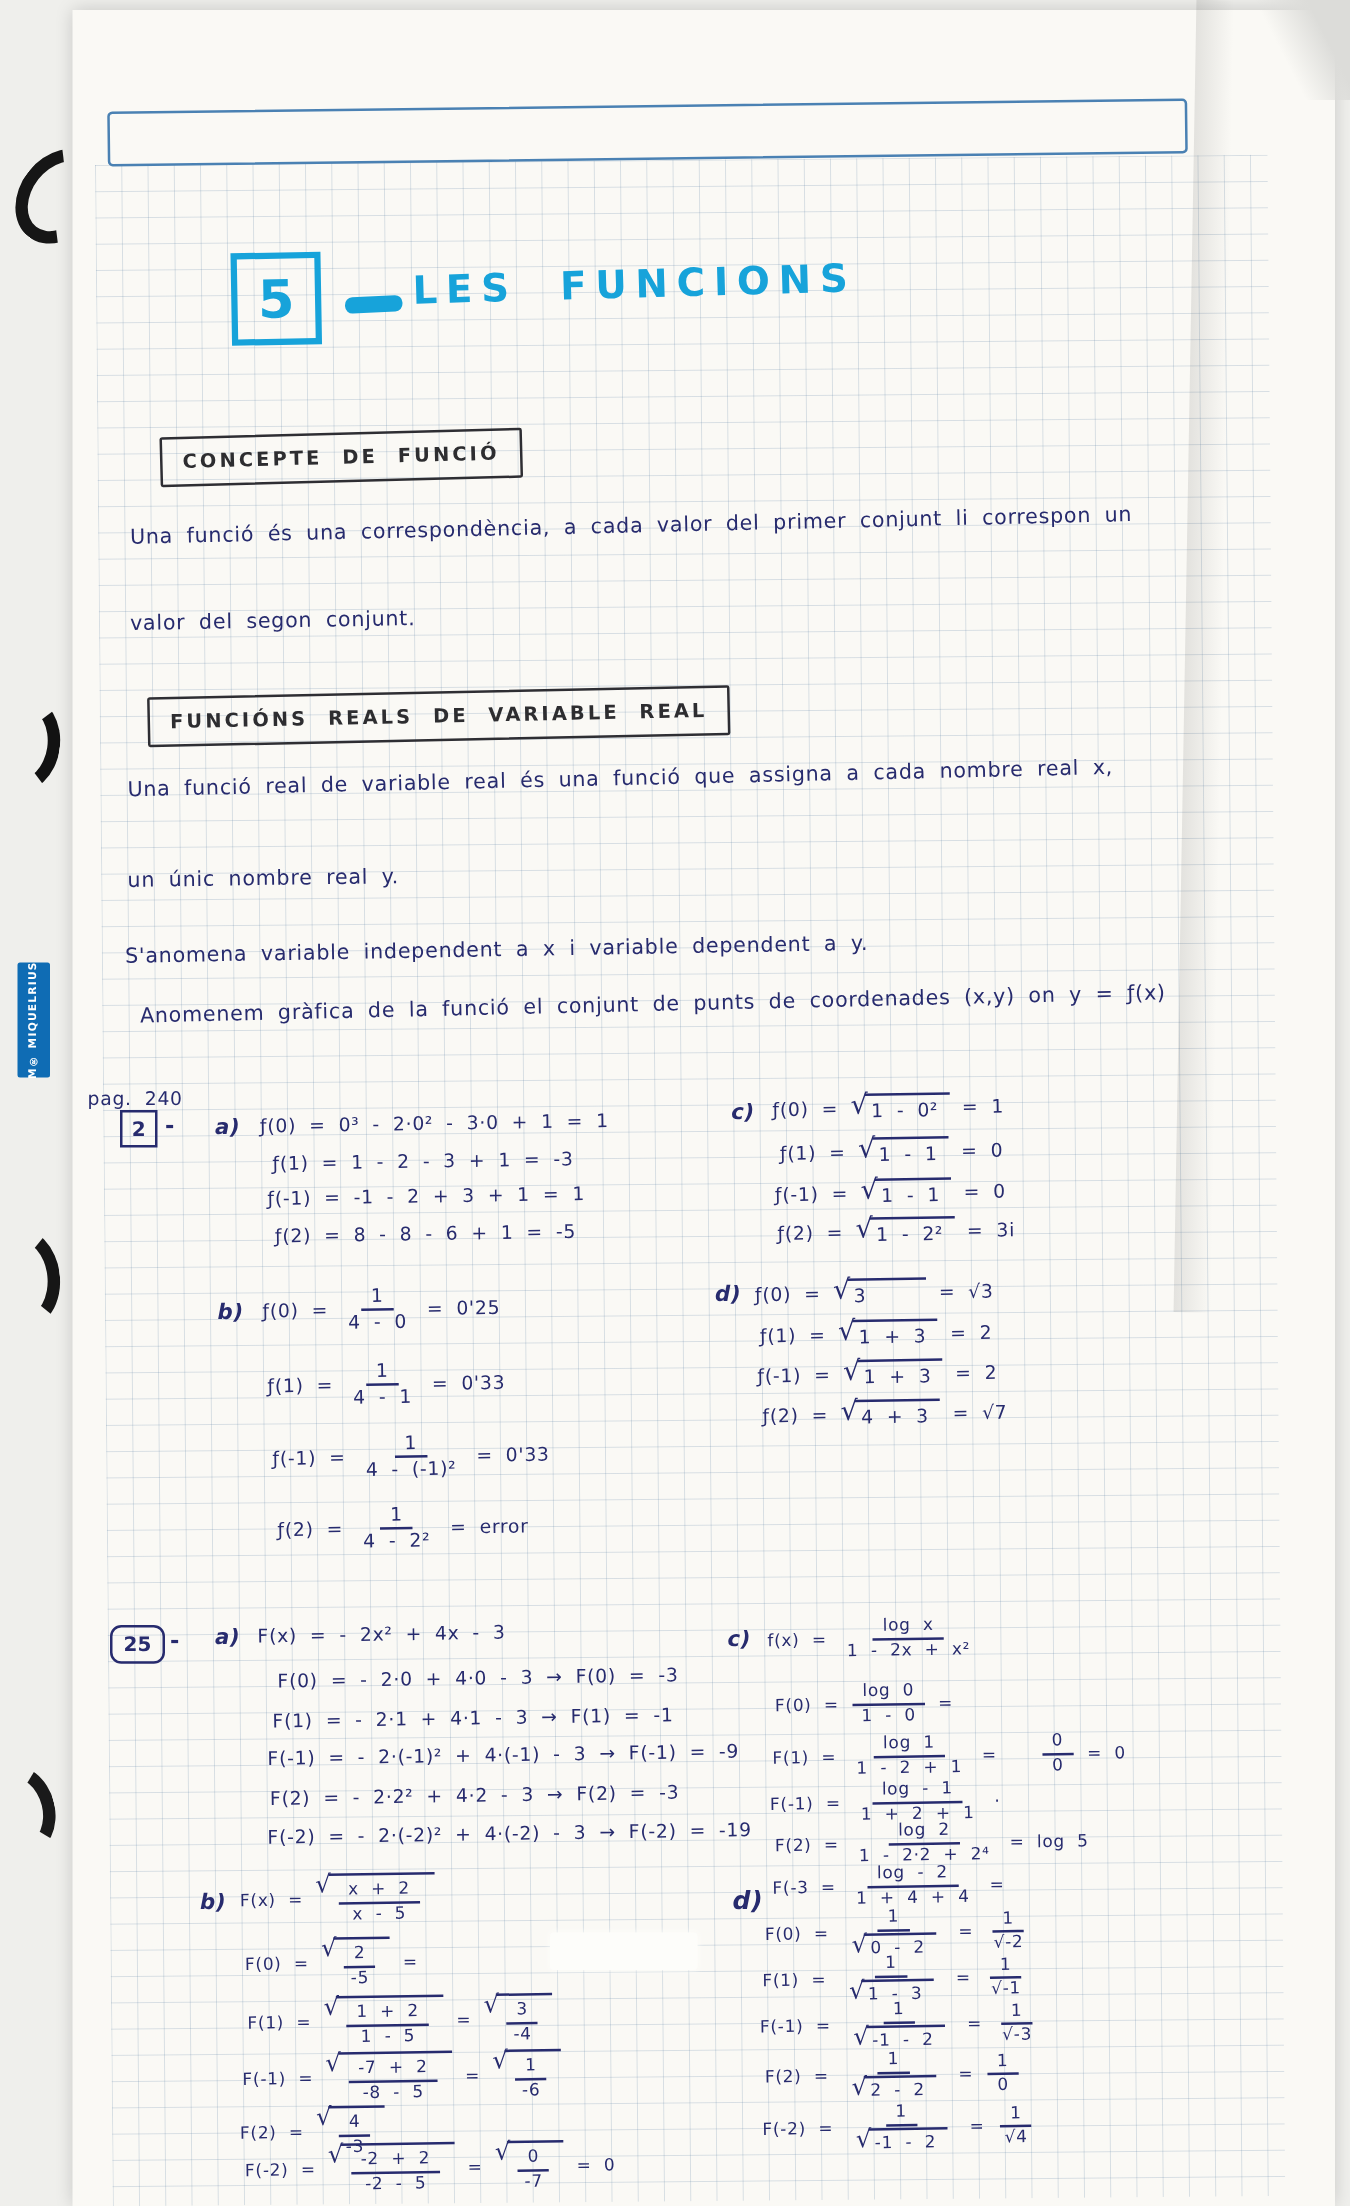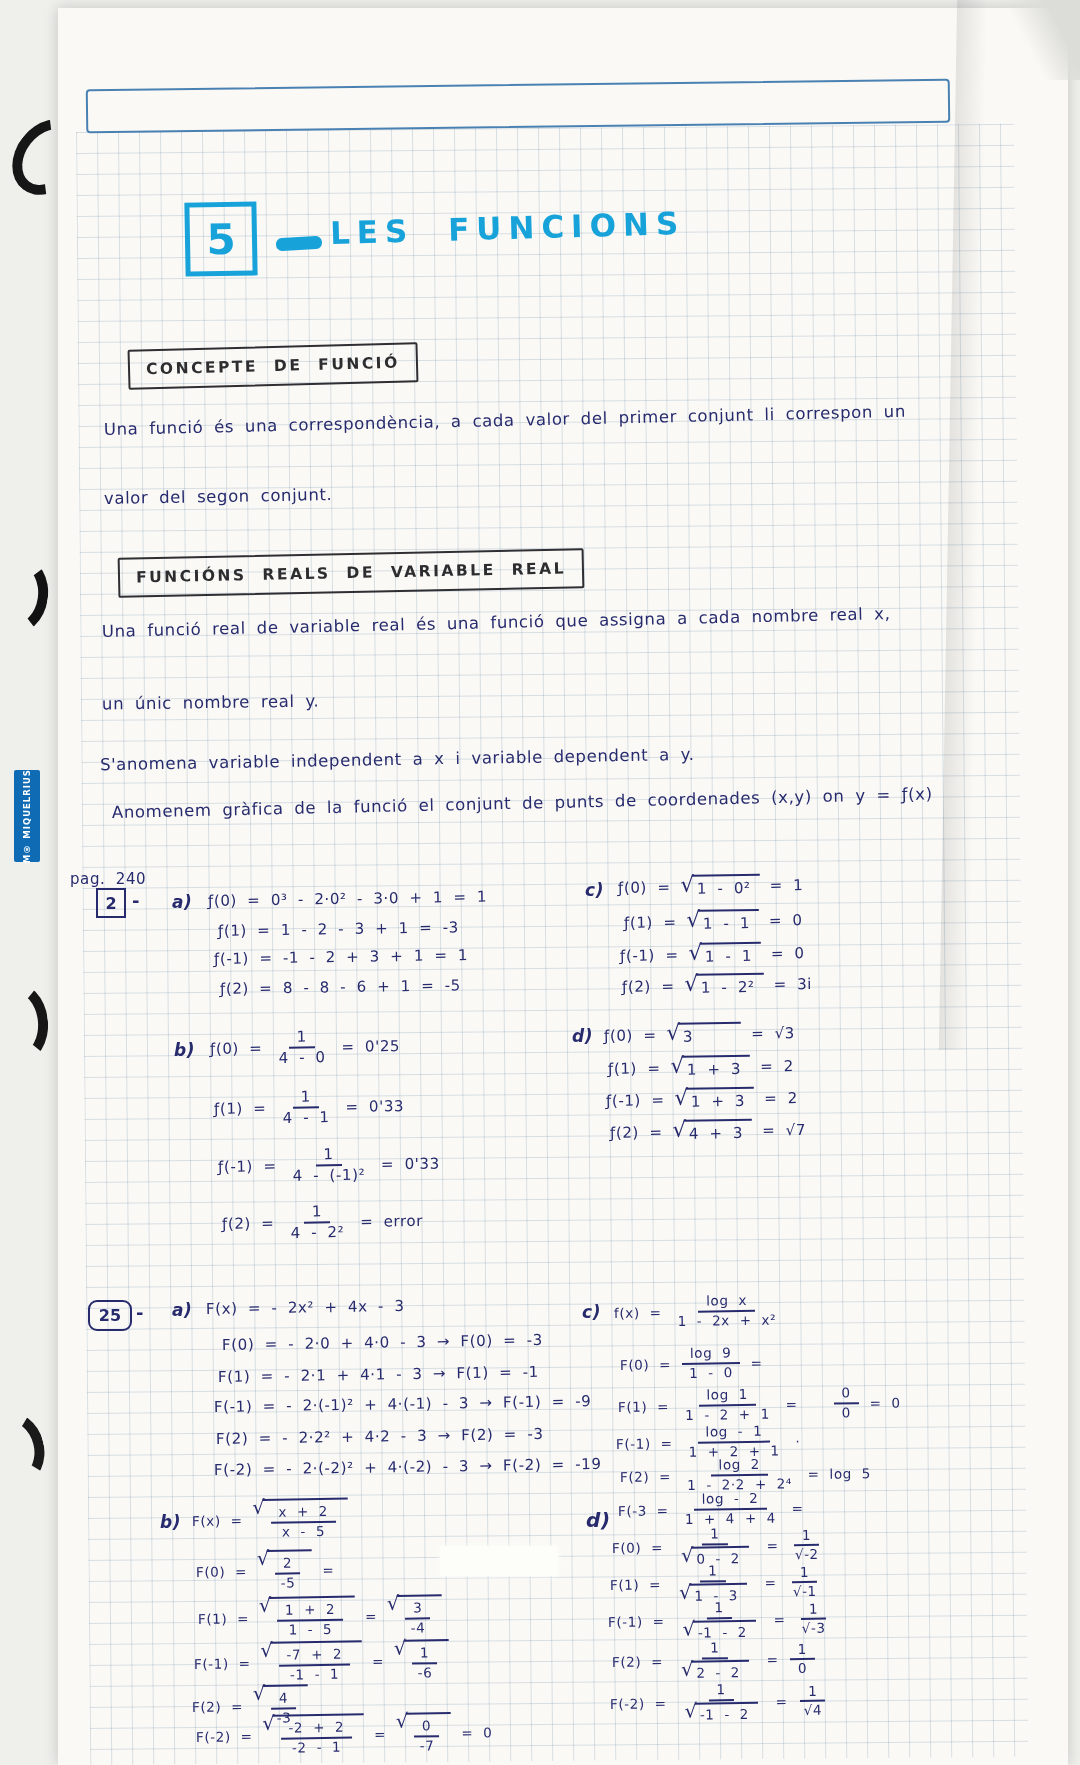--- a/index.html
+++ b/index.html
@@ -233,21 +233,21 @@
   <div class="mrow sm hw" style="left:614px;top:1295px;">
     <span>f(x) =</span>
     <span class="frac">
         <span class="num">log x</span>
         <span class="den">1 - 2x + x²</span>
       </span>
   </div>
   <div class="mrow sm hw" style="left:620px;top:1347px;">
     <span>F(0) =</span>
     <span class="frac">
-        <span class="num">log 9</span>
+        <span class="num">log 0</span>
         <span class="den">1 - 0</span>
       </span>
     <span>=</span>
   </div>
   <div class="mrow sm hw" style="left:618px;top:1389px;">
     <span>F(1) =</span>
     <span class="frac">
         <span class="num">log 1</span>
         <span class="den">1 - 2 + 1</span>
       </span>
@@ -322,21 +322,21 @@
             <span class="den">-4</span>
           </span></span>
       </span>
   </div>
   <div class="mrow sm hw" style="left:194px;top:1643px;">
     <span>F(-1) =</span>
     <span class="sqrt">
         <span class="sign">√</span>
         <span class="rad"><span class="frac">
             <span class="num">-7 + 2</span>
-            <span class="den">-1 - 1</span>
+            <span class="den">-8 - 5</span>
           </span></span>
       </span>
     <span>=</span>
     <span class="sqrt">
         <span class="sign">√</span>
         <span class="rad"><span class="frac">
             <span class="num">1</span>
             <span class="den">-6</span>
           </span></span>
       </span>
@@ -350,21 +350,21 @@
             <span class="den">-3</span>
           </span></span>
       </span>
   </div>
   <div class="mrow sm hw" style="left:196px;top:1716px;">
     <span>F(-2) =</span>
     <span class="sqrt">
         <span class="sign">√</span>
         <span class="rad"><span class="frac">
             <span class="num">-2 + 2</span>
-            <span class="den">-2 - 1</span>
+            <span class="den">-2 - 5</span>
           </span></span>
       </span>
     <span>=</span>
     <span class="sqrt">
         <span class="sign">√</span>
         <span class="rad"><span class="frac">
             <span class="num">0</span>
             <span class="den">-7</span>
           </span></span>
       </span>

